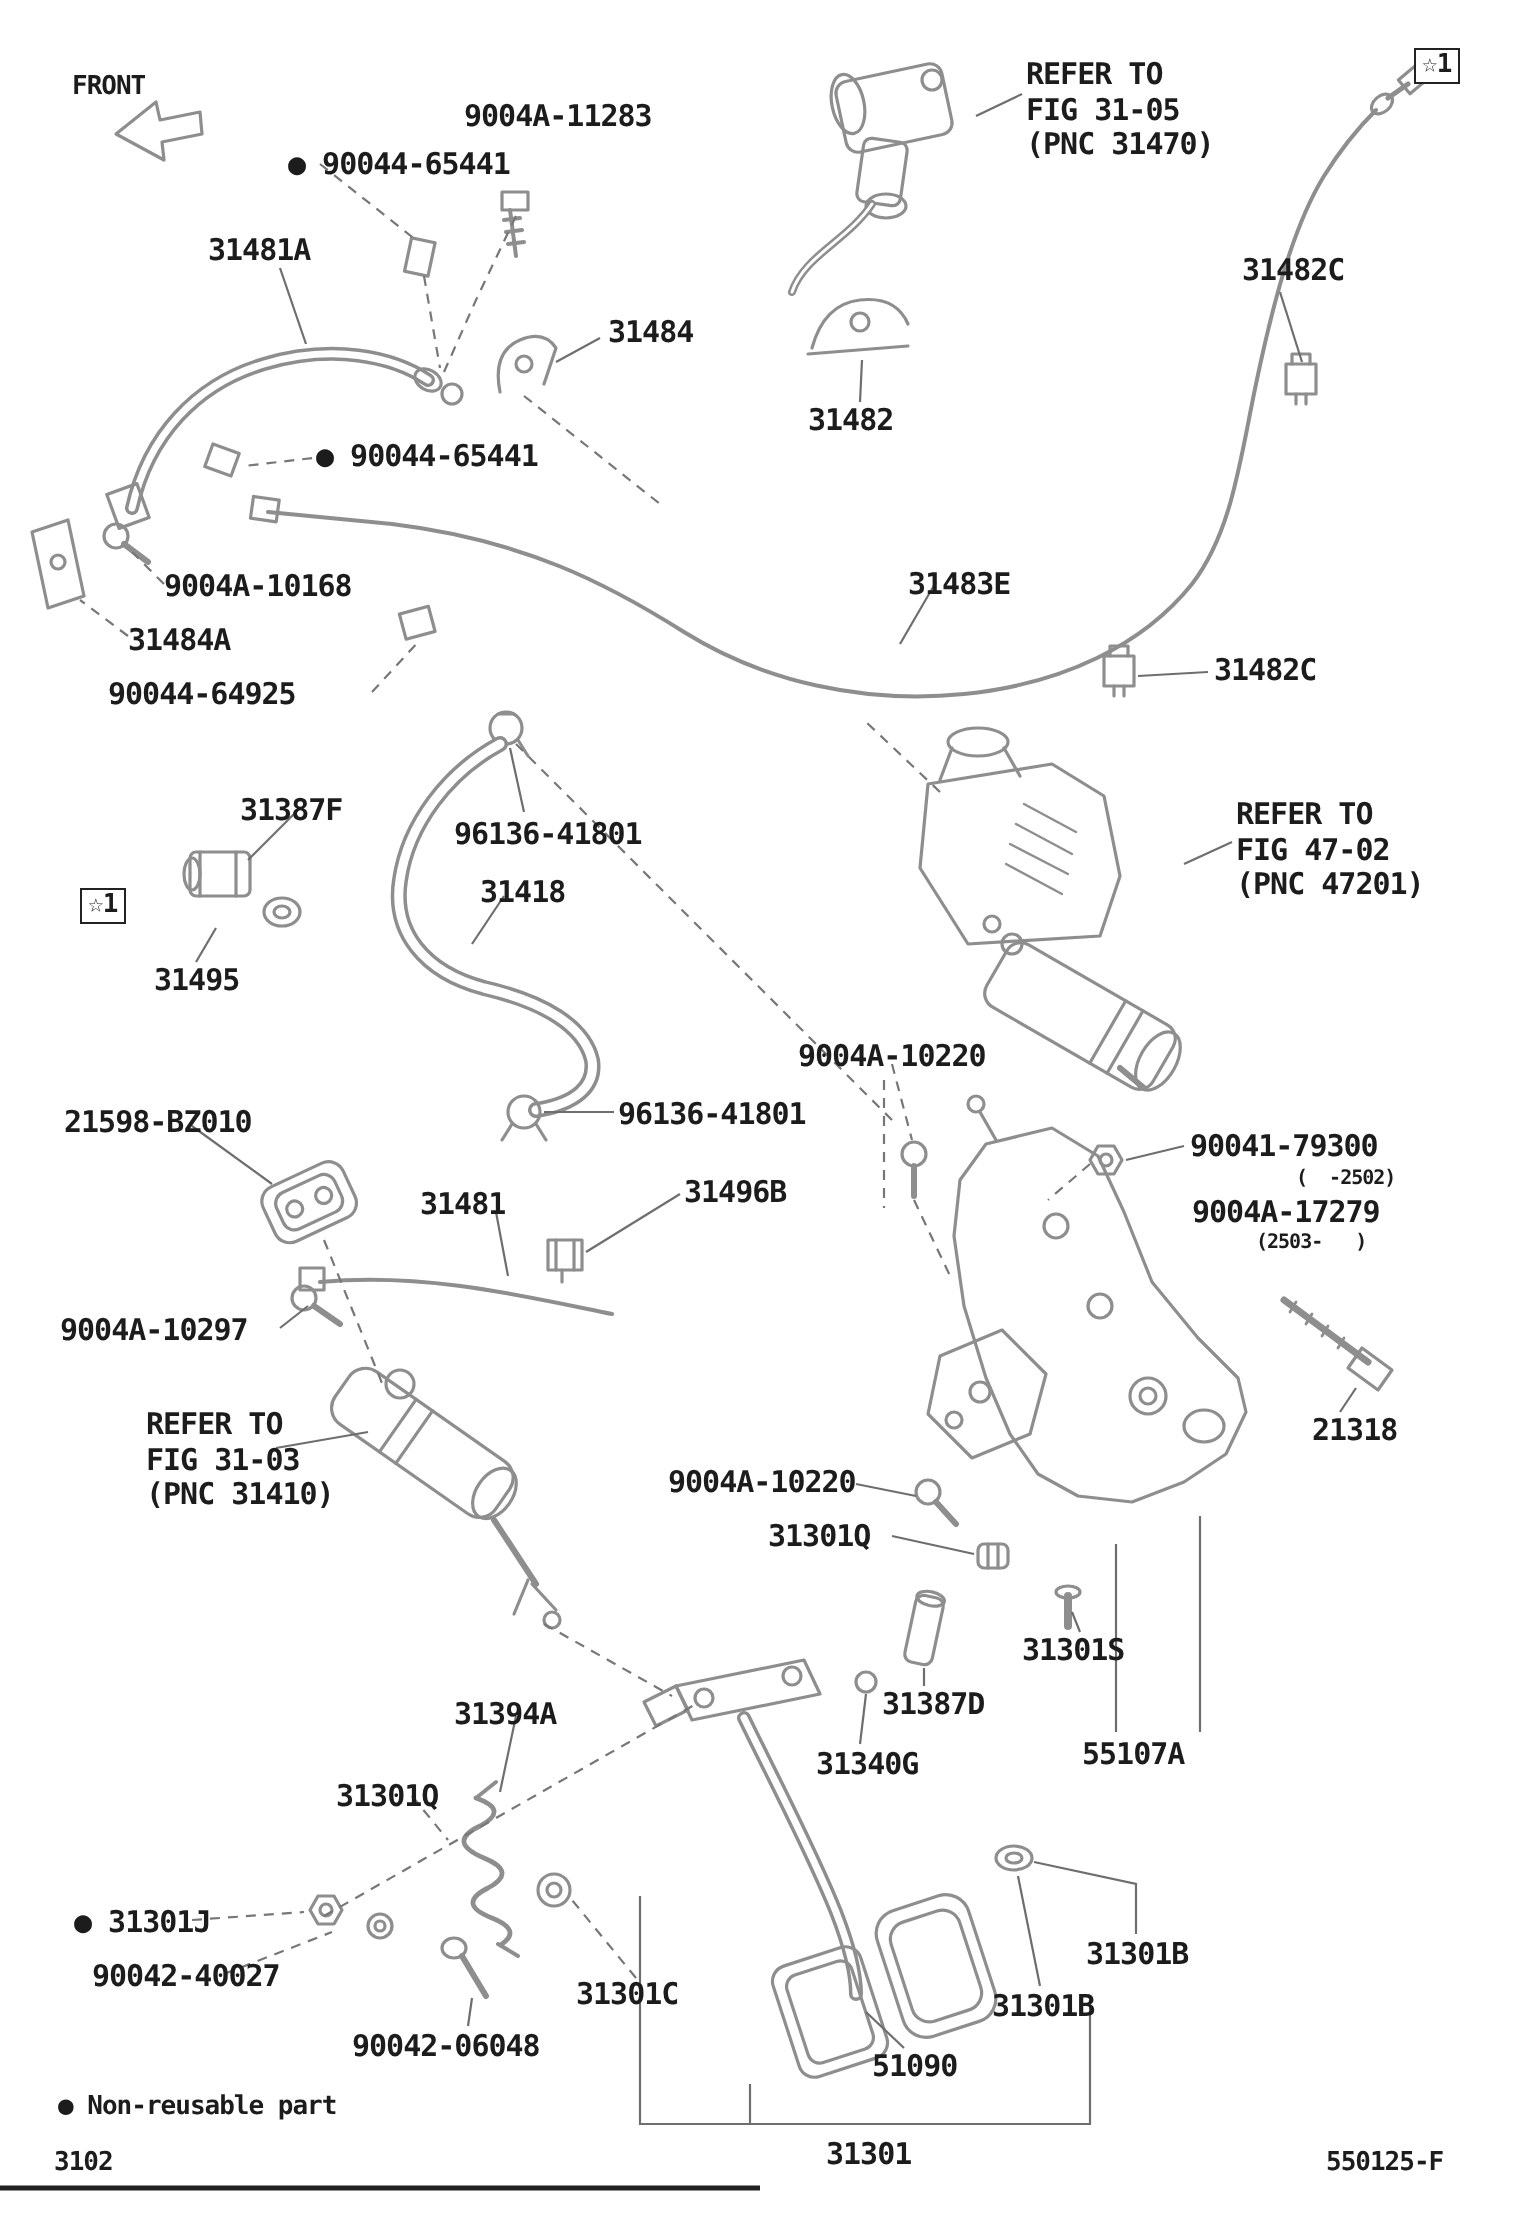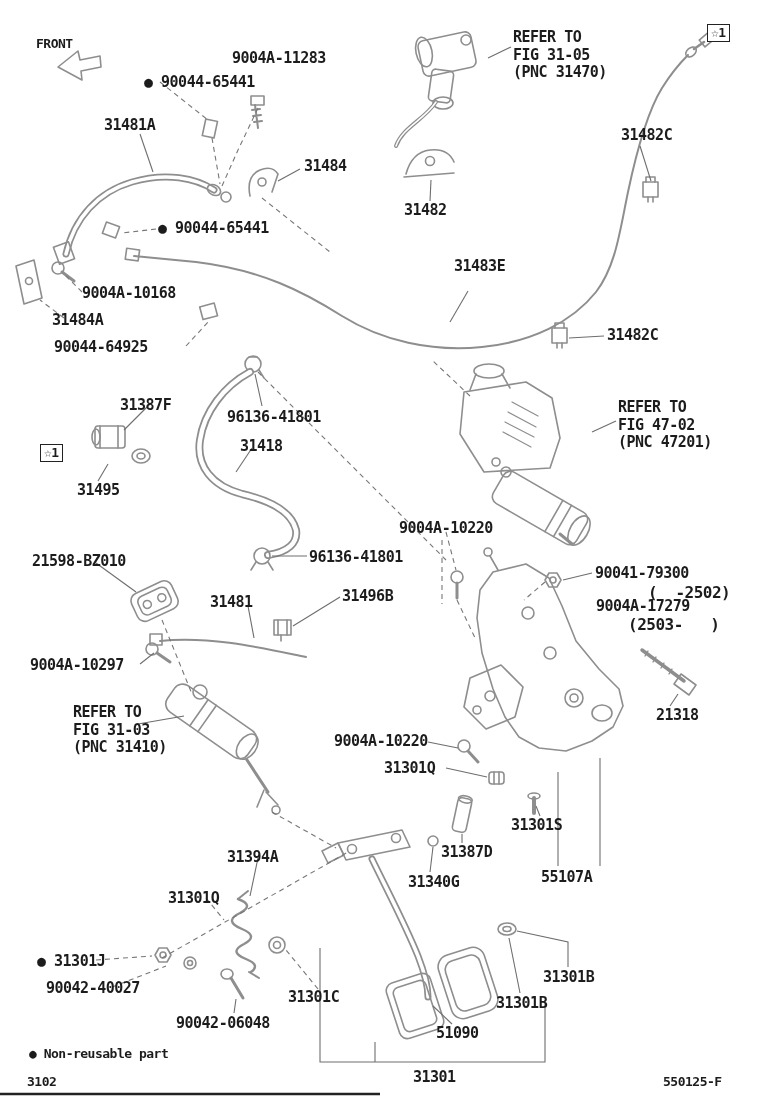--- a/index.html
+++ b/index.html
@@ -2,21 +2,21 @@
 <html><head>
 <meta charset="utf-8">
 <title>Parts Diagram</title>
 <style>
   html,body{margin:0;padding:0;background:#ffffff;}
   #canvas{position:relative;width:760px;height:1112px;background:#ffffff;overflow:hidden;
           font-family:"DejaVu Sans Mono",monospace;}
   svg{position:absolute;left:0;top:0;}
   .lbl{position:absolute;font:bold 15px/1.17 "DejaVu Sans Mono",monospace;color:#1c1c1c;
        white-space:pre;letter-spacing:-0.5px;}
-  .sm{font-size:16px;}
+  .sm{font-size:10px;}
   .xs{font-size:13px;}
   .star{border:1.6px solid #222;padding:0 3px 1px 3px;font-size:13px;background:#fff;}
 </style>
 </head>
 <body>
 
 <div id="canvas">
 
 <svg width="760" height="1112" viewBox="0 0 760 1112">
 
@@ -310,23 +310,23 @@
 <div class="lbl" style="left:144px;top:74px">● 90044-65441</div>
 <div class="lbl" style="left:104px;top:117px">31481A</div>
 <div class="lbl" style="left:513px;top:29px">REFER TO
 FIG 31-05
 (PNC 31470)</div>
 <div class="lbl" style="left:621px;top:127px">31482C</div>
 <div class="lbl" style="left:304px;top:158px">31484</div>
 <div class="lbl" style="left:404px;top:202px">31482</div>
 <div class="lbl" style="left:158px;top:220px">● 90044-65441</div>
 <div class="lbl" style="left:82px;top:285px">9004A-10168</div>
-<div class="lbl" style="left:52px;top:312px">31484A</div>
+<div class="lbl" style="left:64px;top:312px">31484A</div>
 <div class="lbl" style="left:54px;top:339px">90044-64925</div>
-<div class="lbl" style="left:454px;top:258px">31483E</div>
+<div class="lbl" style="left:454px;top:284px">31483E</div>
 <div class="lbl" style="left:607px;top:327px">31482C</div>
 <div class="lbl" style="left:120px;top:397px">31387F</div>
 <div class="lbl" style="left:227px;top:409px">96136-41801</div>
 <div class="lbl" style="left:240px;top:438px">31418</div>
 <div class="lbl" style="left:618px;top:399px">REFER TO
 FIG 47-02
 (PNC 47201)</div>
 <div class="lbl star" style="left:40px;top:444px">☆1</div>
 <div class="lbl" style="left:77px;top:482px">31495</div>
 <div class="lbl" style="left:399px;top:520px">9004A-10220</div>

